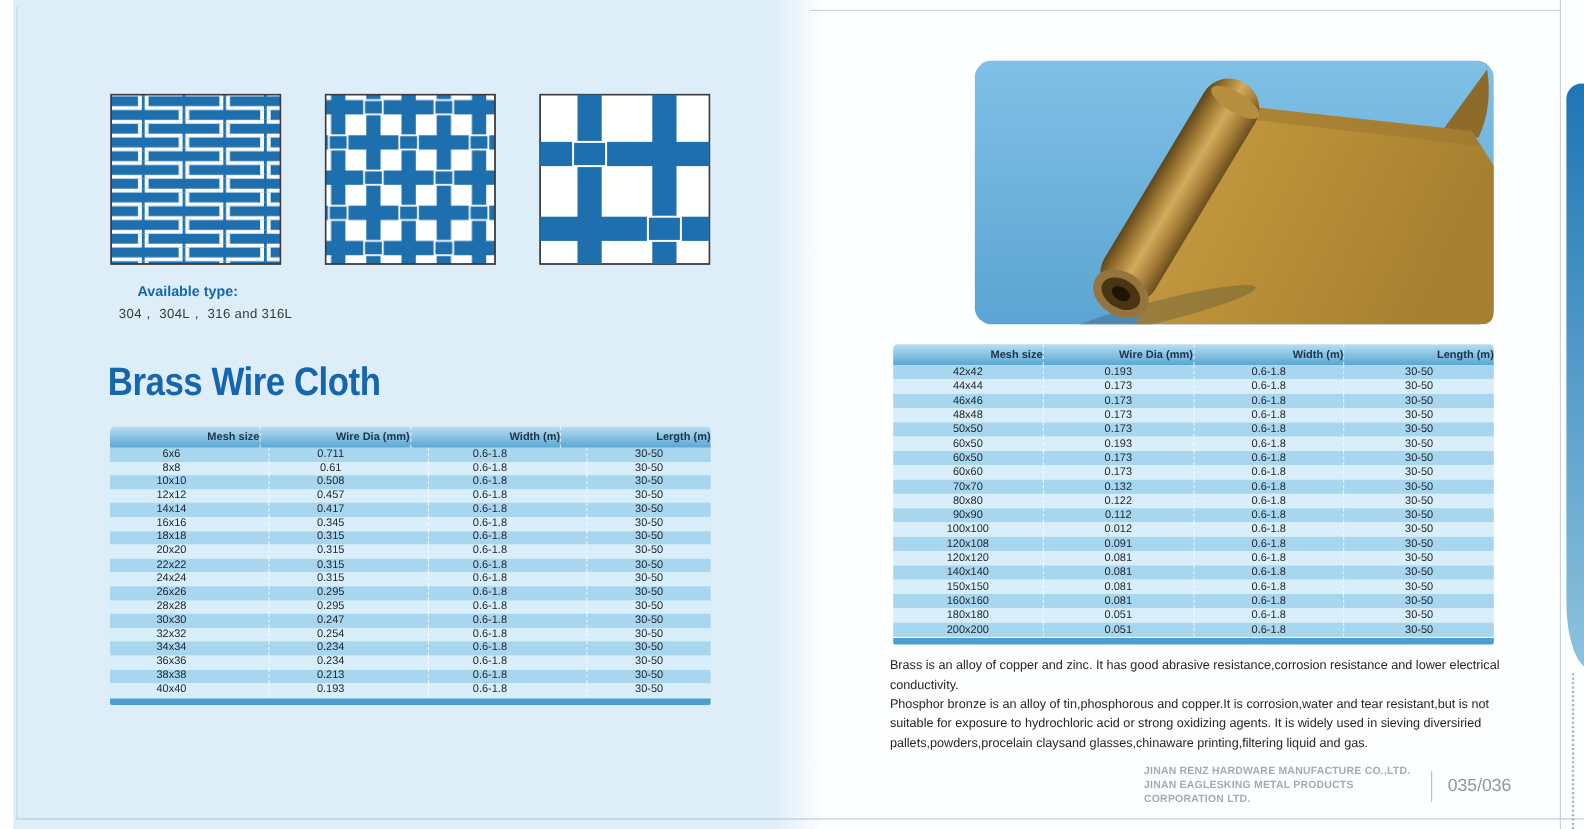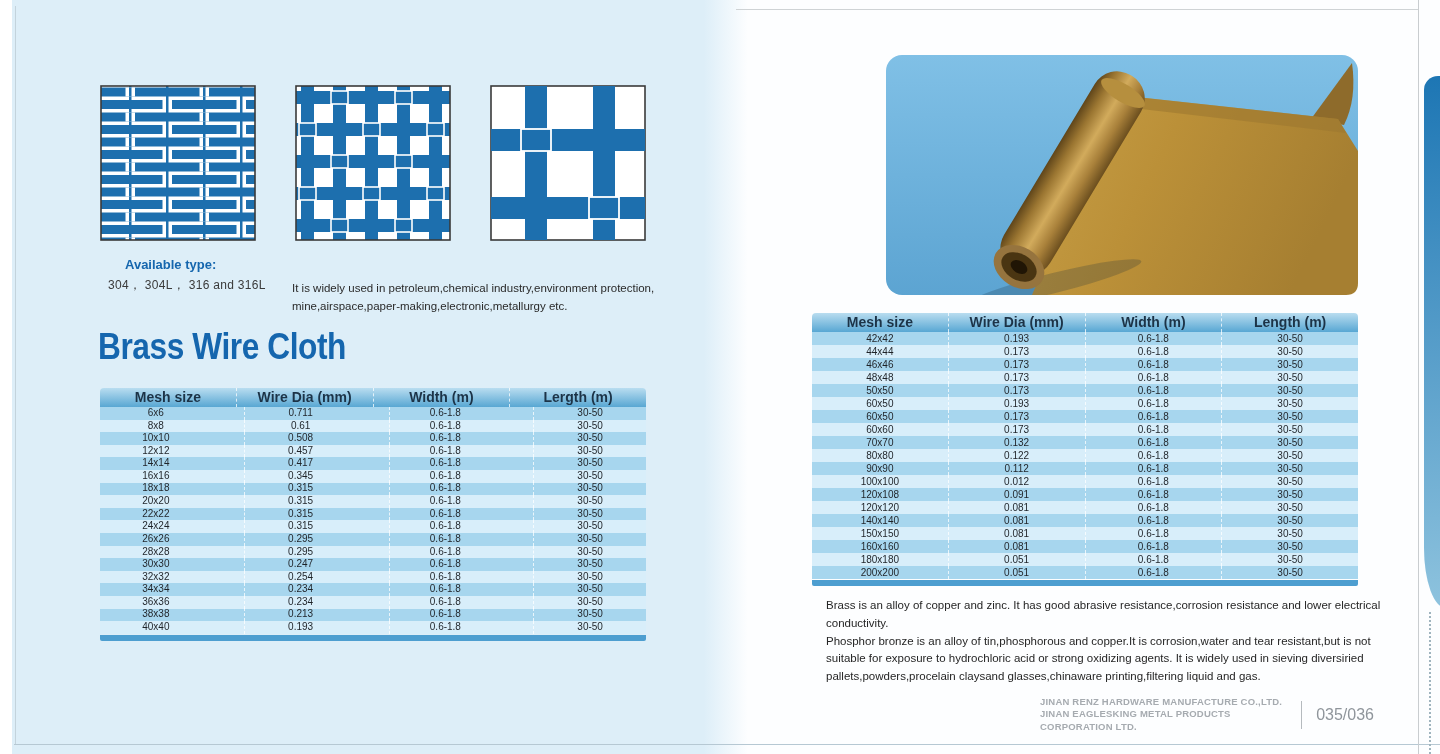--- a/index.html
+++ b/index.html
@@ -32,36 +32,36 @@
   .page-title{position:absolute;left:86px;top:326px;font-size:36px;font-weight:bold;color:var(--accent-blue);
               transform:scaleX(.88);transform-origin:left center;letter-spacing:-.5px;white-space:nowrap;}
 
   
   .data-table{position:absolute;}
   #left-table{left:88px;top:388px;width:546px;}
   #right-table{left:800px;top:313px;width:546px;}
   .t-head{display:flex;height:19px;line-height:19px;
           background:linear-gradient(180deg,var(--table-header-top),var(--table-header-bottom));
           border-radius:4px 4px 0 0;}
-  .t-hcell{flex:1;text-align:center;font-size:14px;font-weight:bold;color:#1c3347;}
+  .t-hcell{flex:1;text-align:right;font-size:10px;font-weight:bold;color:#1c3347;}
   .t-hcell + .t-hcell, .t-cell + .t-cell{border-left:1px dashed rgba(255,255,255,.75);}
   .t-row{display:flex;}
   #left-table .t-row{height:12.6px;line-height:12.7px;gap:32px;}
   #right-table .t-row{height:13px;line-height:13.1px;}
   .t-cell{flex:1;text-align:center;font-size:10px;color:#1f2328;}
   .t-row.dark{background:var(--row-dark);align-items:flex-end;}
   .t-row.light{background:var(--row-light);}
   .t-bar{height:6px;background:var(--table-footer-bar);margin-top:1px;border-radius:0 0 2px 2px;}
 
   
   .photo{position:absolute;left:874px;top:55px;width:472px;height:240px;}
   .photo svg{display:block;width:472px;height:240px;}
 
   
-  .desc{position:absolute;left:814px;top:597px;width:568px;font-size:11.5px;color:#262626;line-height:1.55;}
+  .desc{position:absolute;left:797px;top:597px;width:568px;font-size:11.5px;color:#262626;line-height:1.55;}
   .desc p{margin:0;}
 
   
   .footer{position:absolute;left:1028px;top:696px;width:334px;display:flex;align-items:center;}
   .company{flex:1;font-size:9.5px;font-weight:bold;color:var(--footer-text);
            line-height:1.3;letter-spacing:.2px;}
   .pagenum{font-size:16px;color:#8f959b;padding-left:14px;margin-left:9px;
            border-left:1px solid #b5babe;height:28px;line-height:28px;}
 </style>
 </head>
@@ -114,21 +114,20 @@
       <rect x="1" y="112" width="154" height="22" fill="#1d6fae"></rect>
       <rect x="35" y="1" width="22" height="154" fill="#1d6fae"></rect>
       <rect x="103" y="1" width="22" height="154" fill="#1d6fae"></rect>
       <rect x="31" y="44" width="30" height="22" fill="#1d6fae" stroke="#ffffff" stroke-width="1.8"></rect>
       <rect x="99" y="112" width="30" height="22" fill="#1d6fae" stroke="#ffffff" stroke-width="1.8"></rect>
     </svg>
   </div>
 
   <div class="avail-label">Available type:</div>
   <div class="avail-value">304， 304L， 316 and 316L</div>
-  <div class="usage">It is widely used in petroleum,chemical industry,environment protection, mine,airspace,paper-making,electronic,metallurgy etc.</div>
   <div class="page-title">Brass Wire Cloth</div>
 
   <div class="data-table" id="left-table" data-table="left_page.table">
       <div class="t-head">
         <div class="t-hcell">Mesh size</div>
         <div class="t-hcell">Wire Dia (mm)</div>
         <div class="t-hcell">Width (m)</div>
         <div class="t-hcell">Lergth (m)</div>
       </div>
       <div class="t-row dark">

